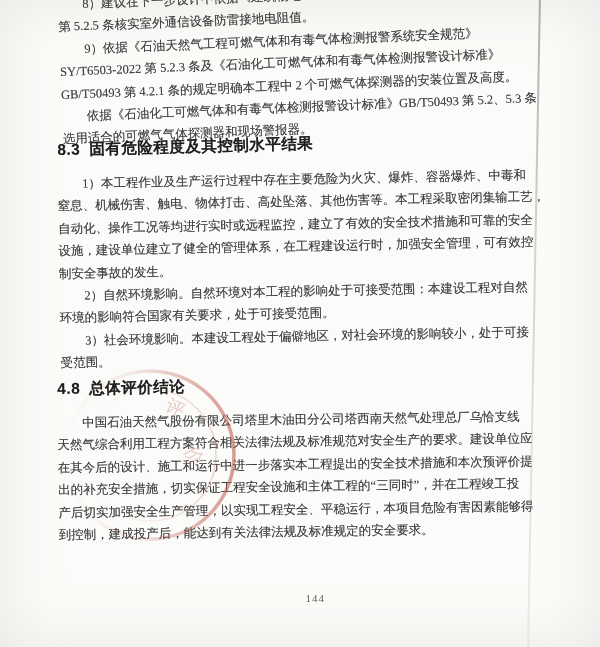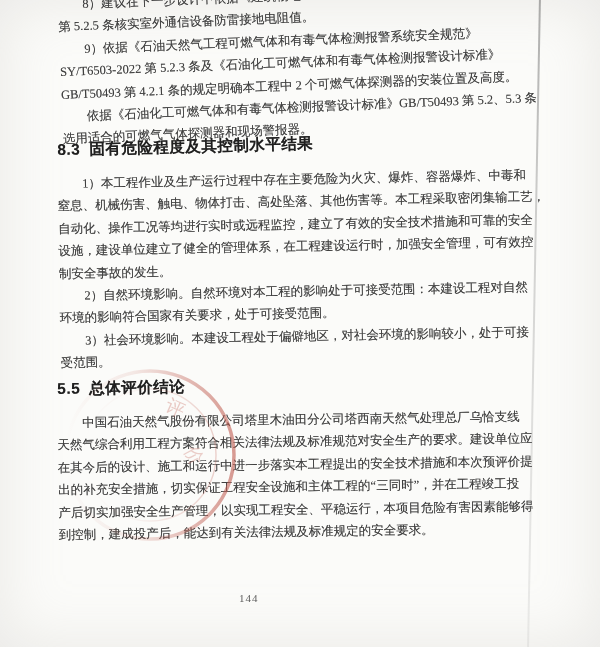--- a/index.html
+++ b/index.html
@@ -38,22 +38,22 @@
   .scan-line{
     position:absolute;left:539px;top:-5px;width:1.6px;height:660px;
     transform:rotate(1.05deg);transform-origin:0 0;
     background:linear-gradient(to bottom,
       rgba(95,95,95,.5) 0%,
       rgba(110,110,110,.3) 35%,
       rgba(130,130,130,.22) 70%,
       rgba(150,150,150,.14) 100%);
   }
   .page-number{
-    position:absolute;left:239px;top:592px;width:80px;
-    text-align:left;font-size:11px;letter-spacing:1px;
+    position:absolute;left:245px;top:592px;width:80px;
+    text-align:right;font-size:11px;letter-spacing:1px;
     color:#5d5d5d;
   }
 </style>
 </head>
 <body style="--paper: #fbfbf9; --ink: #3f3f3f; --heading: #1f1f1f;">
 
 <div class="page">
 
   <div class="txt intro">
       <div class="line">　　8）建议在下一步设计中依据《建筑物电</div>
@@ -72,21 +72,21 @@
       <div class="line">窒息、机械伤害、触电、物体打击、高处坠落、其他伤害等。本工程采取密闭集输工艺，</div>
       <div class="line">自动化、操作工况等均进行实时或远程监控，建立了有效的安全技术措施和可靠的安全</div>
       <div class="line">设施，建设单位建立了健全的管理体系，在工程建设运行时，加强安全管理，可有效控</div>
       <div class="line">制安全事故的发生。</div>
       <div class="line">　　2）自然环境影响。自然环境对本工程的影响处于可接受范围：本建设工程对自然</div>
       <div class="line">环境的影响符合国家有关要求，处于可接受范围。</div>
       <div class="line">　　3）社会环境影响。本建设工程处于偏僻地区，对社会环境的影响较小，处于可接</div>
       <div class="line">受范围。</div>
     </div>
 
-  <h2 class="h h84"><span class="hnum">5.5</span><span>总体评价结论</span></h2>
+  <h2 class="h h84"><span class="hnum">4.8</span><span>总体评价结论</span></h2>
 
   <div class="txt s84">
       <div class="line">　　中国石油天然气股份有限公司塔里木油田分公司塔西南天然气处理总厂乌恰支线</div>
       <div class="line">天然气综合利用工程方案符合相关法律法规及标准规范对安全生产的要求。建设单位应</div>
       <div class="line">在其今后的设计、施工和运行中进一步落实本工程提出的安全技术措施和本次预评价提</div>
       <div class="line">出的补充安全措施，切实保证工程安全设施和主体工程的“三同时”，并在工程竣工投</div>
       <div class="line">产后切实加强安全生产管理，以实现工程安全、平稳运行，本项目危险有害因素能够得</div>
       <div class="line">到控制，建成投产后，能达到有关法律法规及标准规定的安全要求。</div>
     </div>
 

